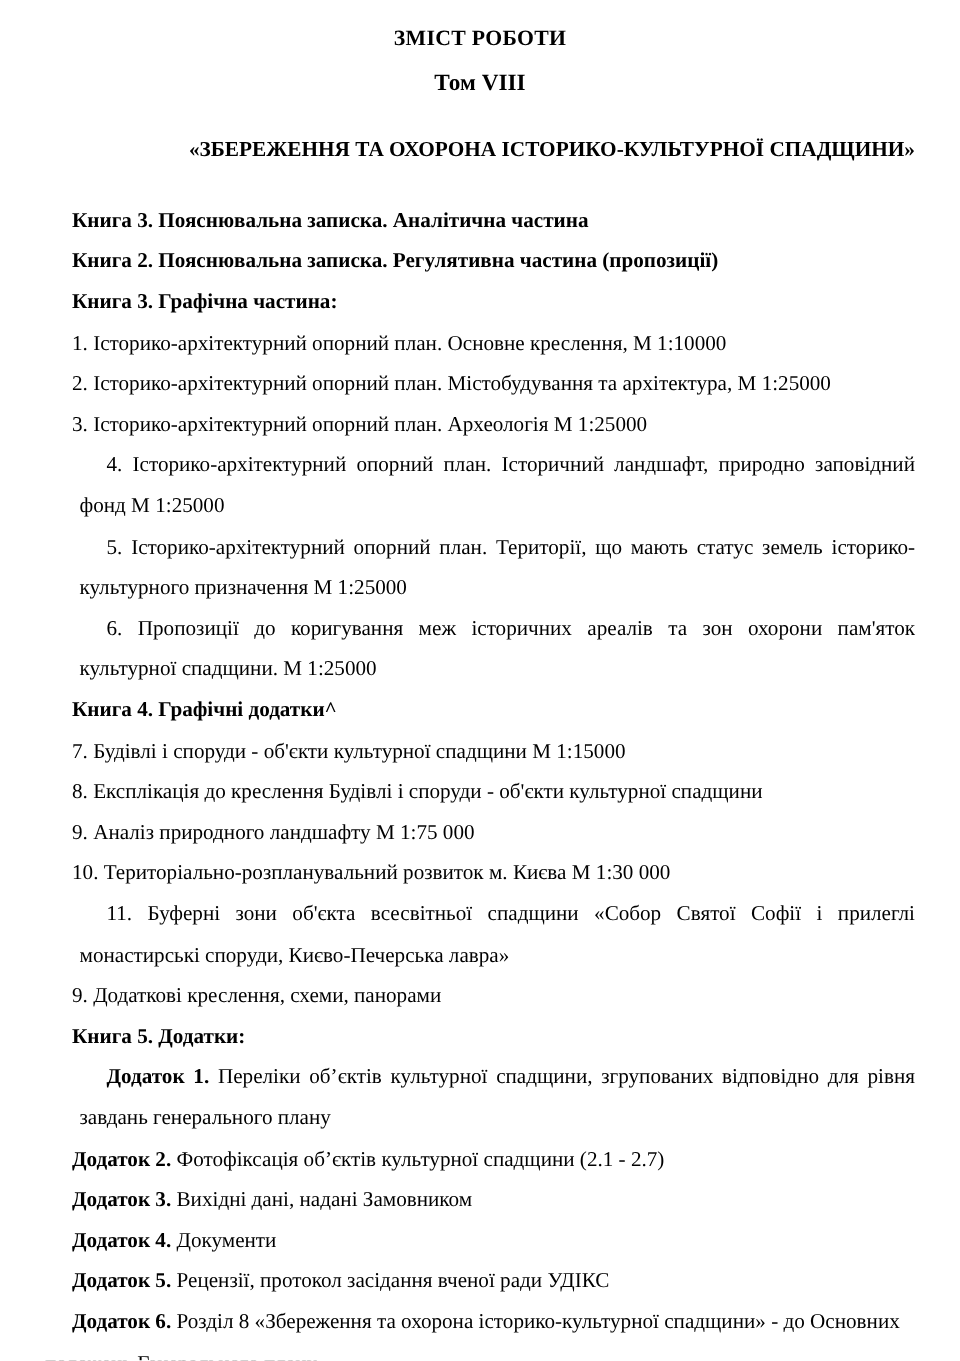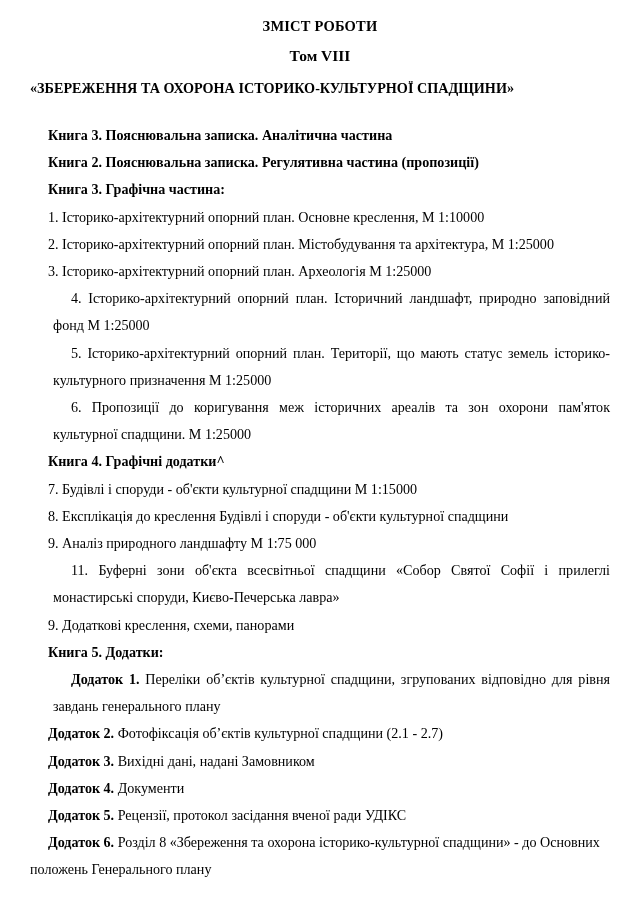--- a/index.html
+++ b/index.html
@@ -38,25 +38,25 @@
     white-space: nowrap;
   }
   .doc-volume {
     text-align: center;
     font-weight: bold;
     font-size: 15.5px;
     line-height: 30px;
     white-space: nowrap;
   }
   .doc-subtitle {
-    text-align: left;
+    text-align: right;
     font-weight: bold;
     font-size: 14.2px;
     line-height: 30px;
-    margin-top: 2px;
+    margin-top: 14px;
     white-space: nowrap;
   }
 
   
   .content {
     margin-top: 19px;
   }
   p.line {
     margin: 0;
     padding: 0;
@@ -97,20 +97,21 @@
         <p class="line">1. Історико-архітектурний опорний план. Основне креслення,  М 1:10000</p>
         <p class="line">2. Історико-архітектурний опорний план. Містобудування та архітектура, М 1:25000</p>
         <p class="line">3. Історико-архітектурний опорний план. Археологія М 1:25000</p>
         <p class="line justified">4. Історико-архітектурний опорний план. Історичний ландшафт, природно заповідний фонд  М 1:25000</p>
         <p class="line justified">5. Історико-архітектурний опорний план. Території, що мають статус земель історико-культурного призначення М 1:25000</p>
         <p class="line justified">6. Пропозиції до коригування меж історичних ареалів та зон охорони пам'яток культурної спадщини. М 1:25000</p>
         <p class="line book-head">Книга 4. Графічні додатки^</p>
         <p class="line">7. Будівлі і споруди - об'єкти культурної спадщини М 1:15000</p>
         <p class="line">8. Експлікація до креслення Будівлі і споруди - об'єкти культурної спадщини</p>
         <p class="line">9. Аналіз природного ландшафту М 1:75 000</p>
+        <p class="line">10. Територіально-розпланувальний розвиток м. Києва М 1:30 000</p>
         <p class="line justified">11. Буферні зони об'єкта всесвітньої спадщини «Собор Святої Софії і прилеглі монастирські споруди, Києво-Печерська лавра»</p>
         <p class="line">9. Додаткові креслення, схеми, панорами</p>
         <p class="line book-head">Книга 5. Додатки:</p>
         <p class="line justified appendix"><span class="lead">Додаток 1.</span><span class="rest"> Переліки об’єктів культурної спадщини, згрупованих відповідно для рівня завдань генерального плану</span></p>
         <p class="line appendix"><span class="lead">Додаток 2.</span><span class="rest"> Фотофіксація об’єктів культурної спадщини (2.1 - 2.7)</span></p>
         <p class="line appendix"><span class="lead">Додаток 3.</span><span class="rest"> Вихідні дані, надані Замовником</span></p>
         <p class="line appendix"><span class="lead">Додаток 4.</span><span class="rest"> Документи</span></p>
         <p class="line appendix"><span class="lead">Додаток 5.</span><span class="rest"> Рецензії, протокол засідання вченої ради УДІКС</span></p>
         <p class="line appendix"><span class="lead">Додаток 6.</span><span class="rest"> Розділ 8 «Збереження та охорона історико-культурної спадщини» - до Основних положень Генерального плану</span></p>
       </div>

